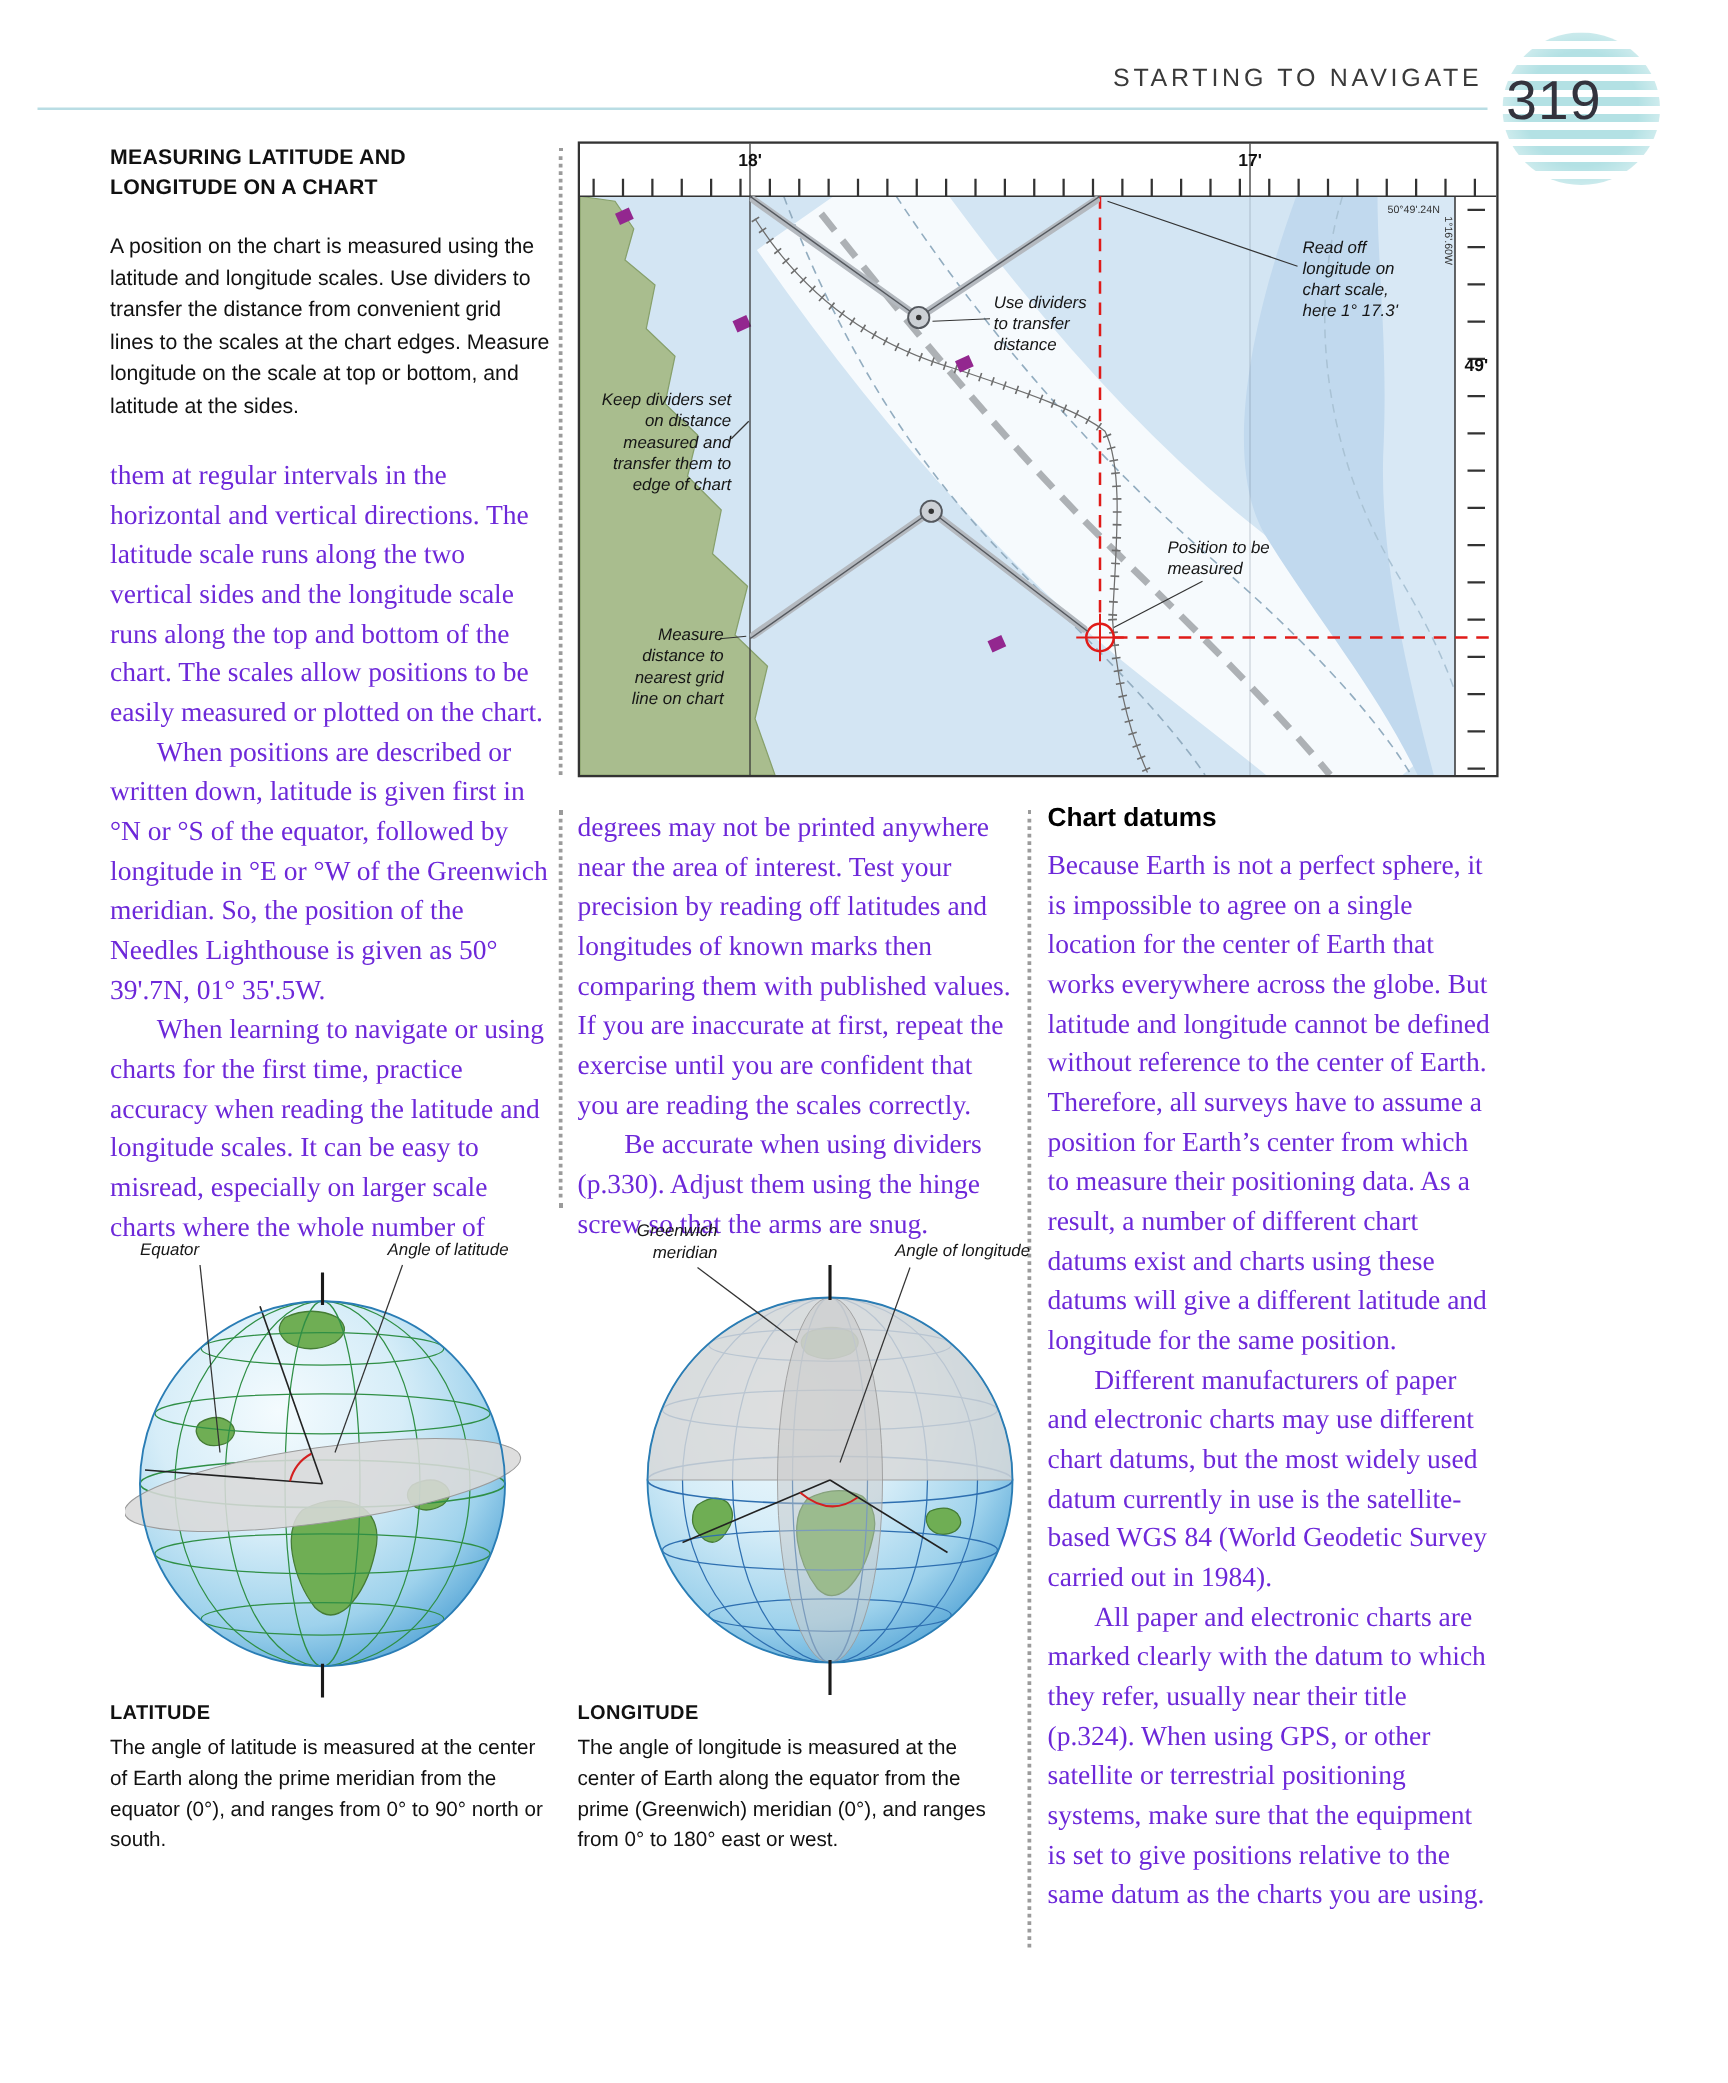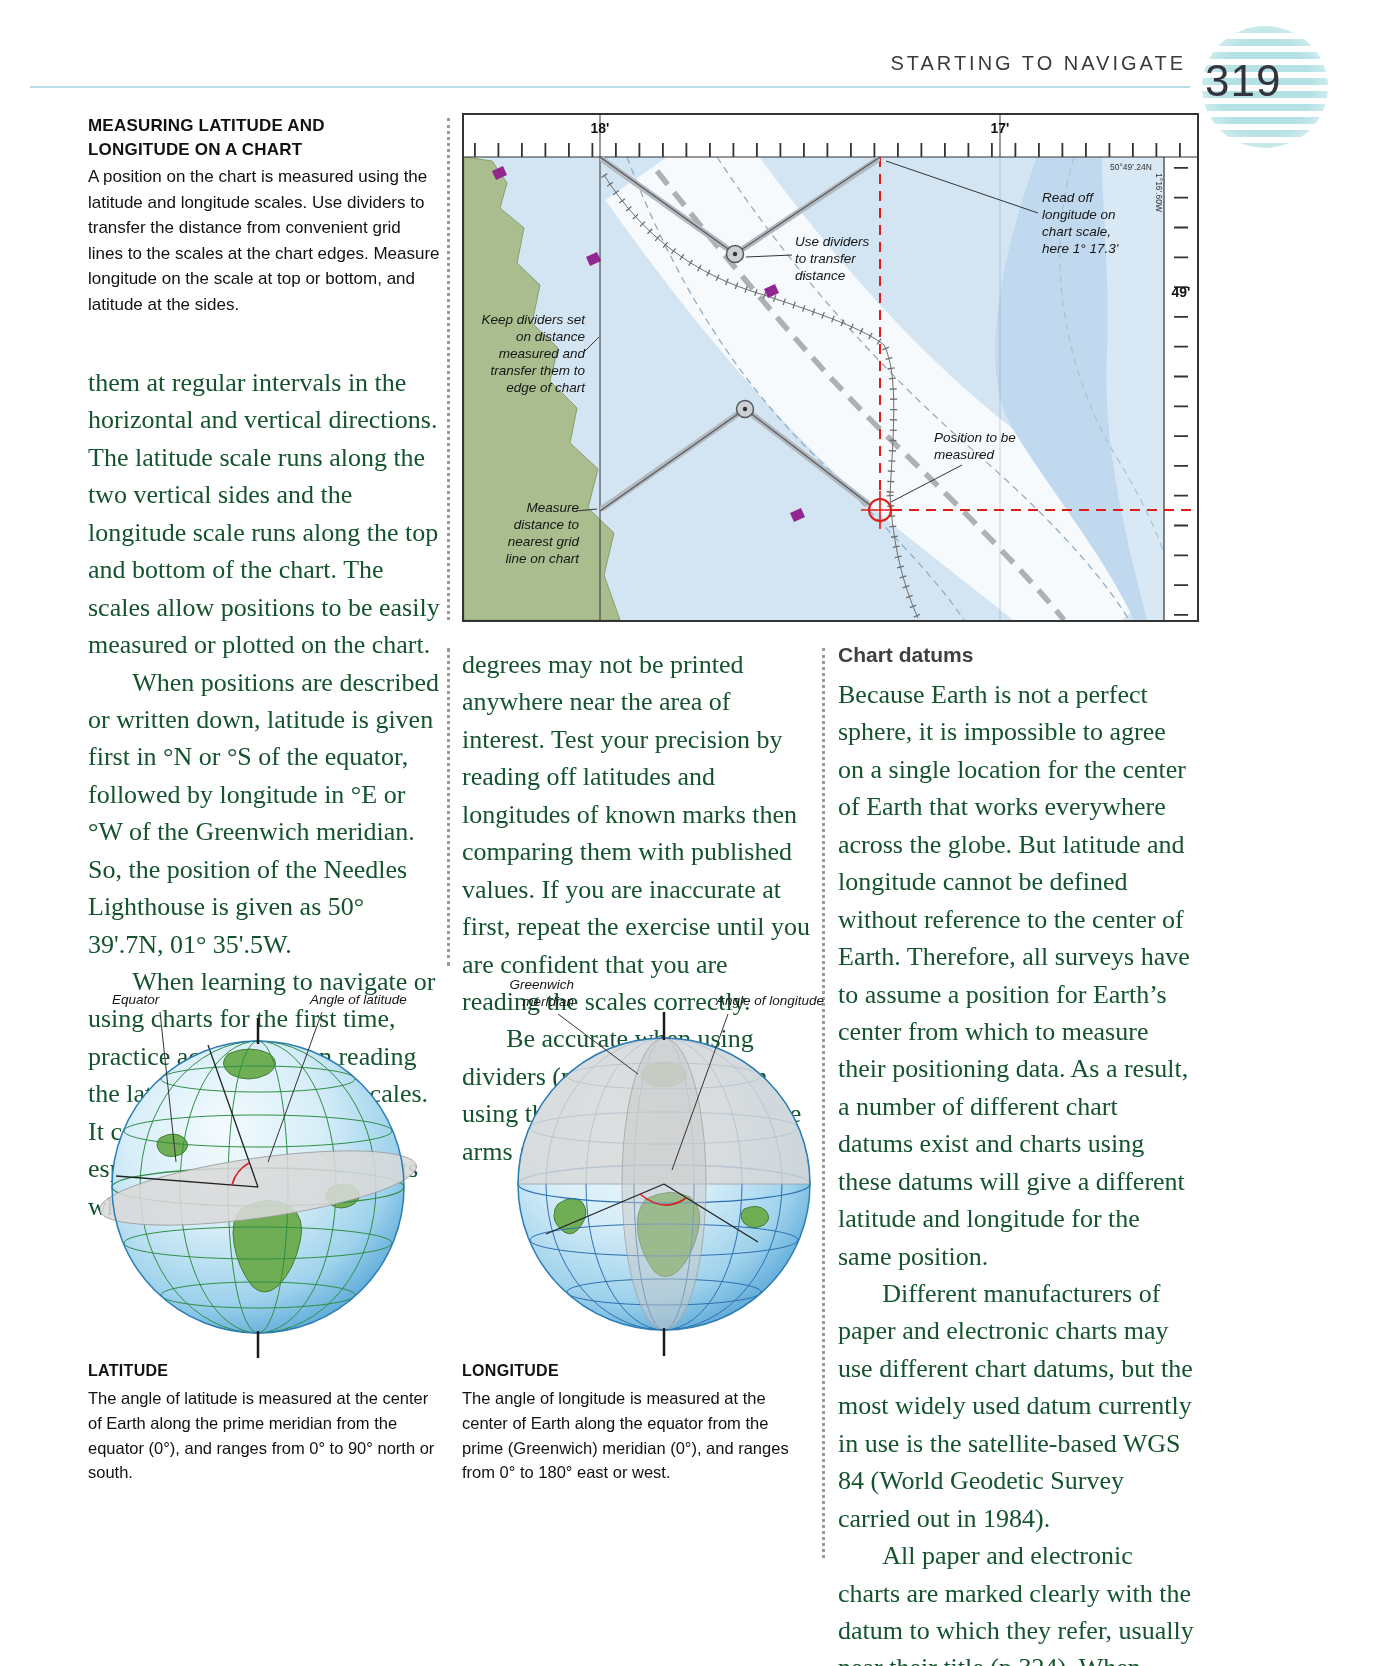--- a/index.html
+++ b/index.html
@@ -19,25 +19,25 @@
     background-image:
       radial-gradient(circle at 50% 50%, rgba(255,255,255,0) 52%, rgba(255,255,255,0.85) 100%),
       repeating-linear-gradient(180deg, #b3e1e4 0px, #b3e1e4 7px, #ffffff 7px, #ffffff 13px);
   }
   .page-number {
     font-size:44px; color:#33333d; font-weight:400; letter-spacing:1px;
   }
 
   
   .col-heading { font-weight:bold; font-size:17px; line-height:1.4; letter-spacing:.2px; }
-  .intro { font-size:17px; line-height:1.5; margin-top:4px; }
-  .serif-body { font-family:"Liberation Serif", serif; font-size:26px; line-height:1.44; color:#14532d; }
+  .intro { font-size:17px; line-height:1.5; margin-top:24px; }
+  .serif-body { font-family:"Liberation Serif", serif; font-size:22px; line-height:1.44; color:#6d28d9; }
   .serif-body p { margin:0; }
   .serif-body p.ind { text-indent:1.7em; }
-  .subhead { font-weight:bold; font-size:21px; color:#404040; }
+  .subhead { font-weight:bold; font-size:21px; color:#000000; }
   .vsep { width:0; border-left:3px dotted #9b9b9b; }
 
   
   .ann { font-style:italic; font-size:13.5px; line-height:1.26; color:#161616; position:absolute; z-index:3; }
   .ann.right { text-align:right; }
 
   
   .cap-title { font-weight:bold; font-size:16px; letter-spacing:.3px; }
   .cap-text  { font-size:16.5px; line-height:1.5; margin-top:6px; }
   .globe-label { font-style:italic; font-size:13.5px; line-height:1.26; color:#161616; position:absolute; z-index:3; }

